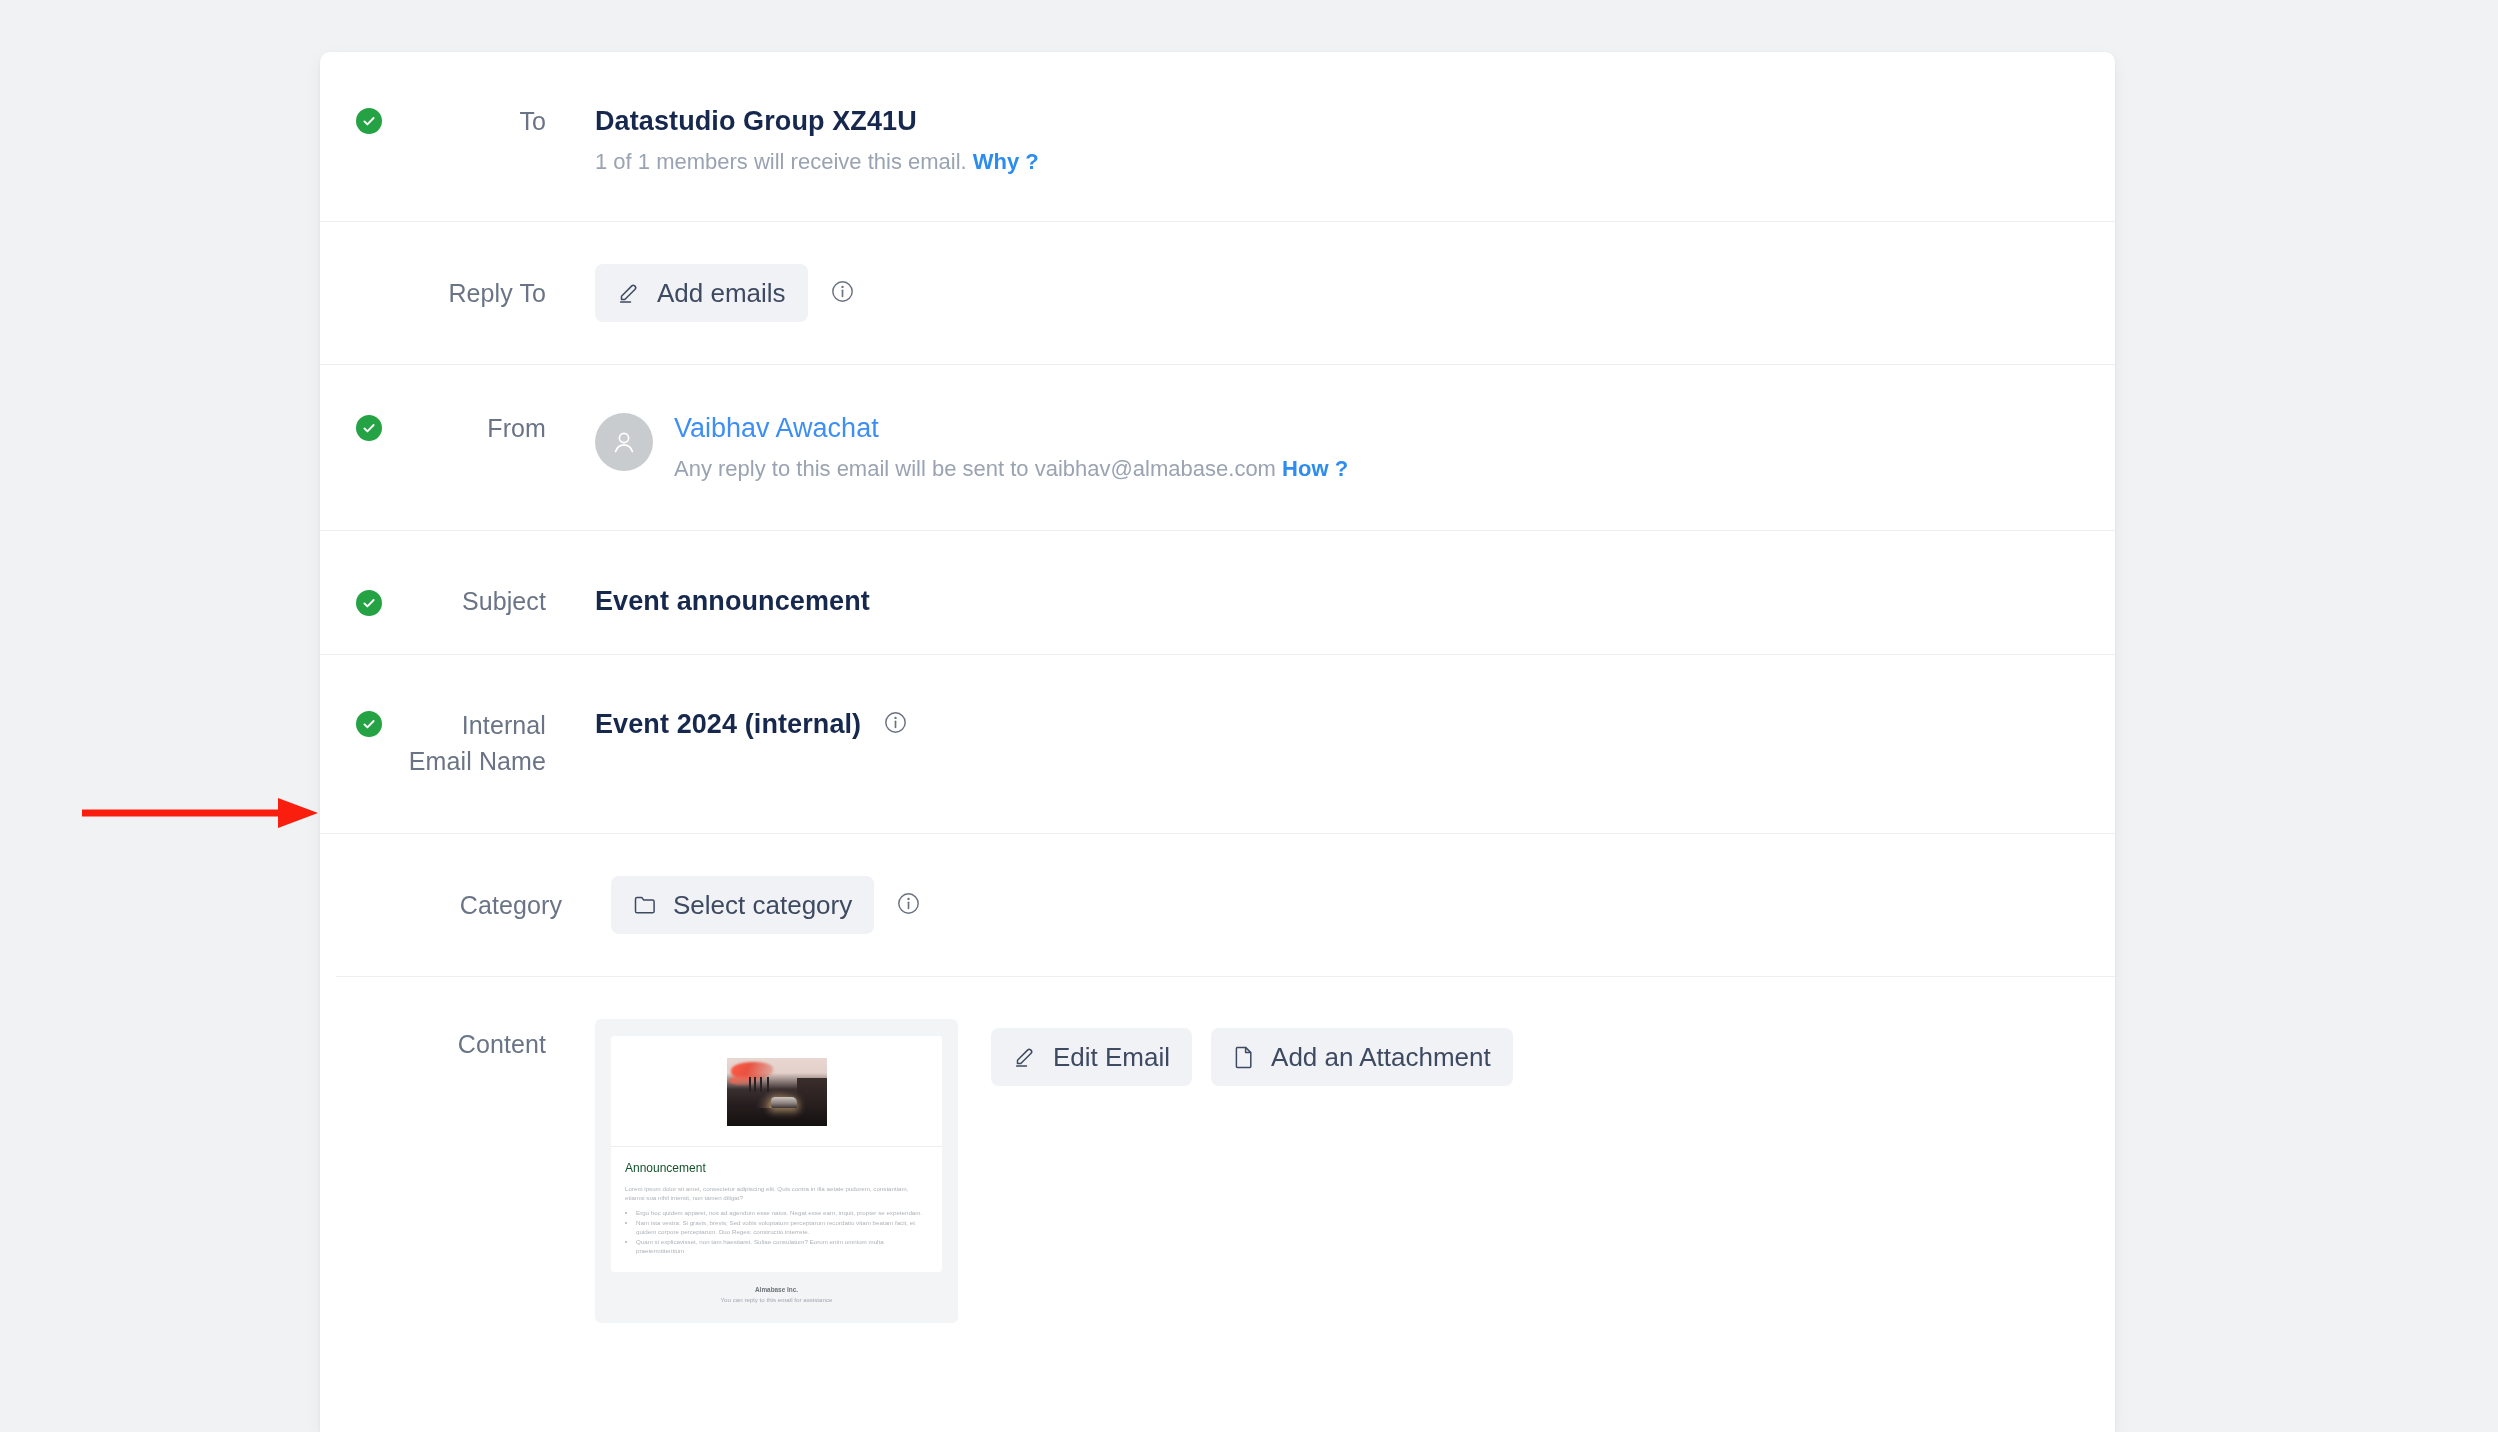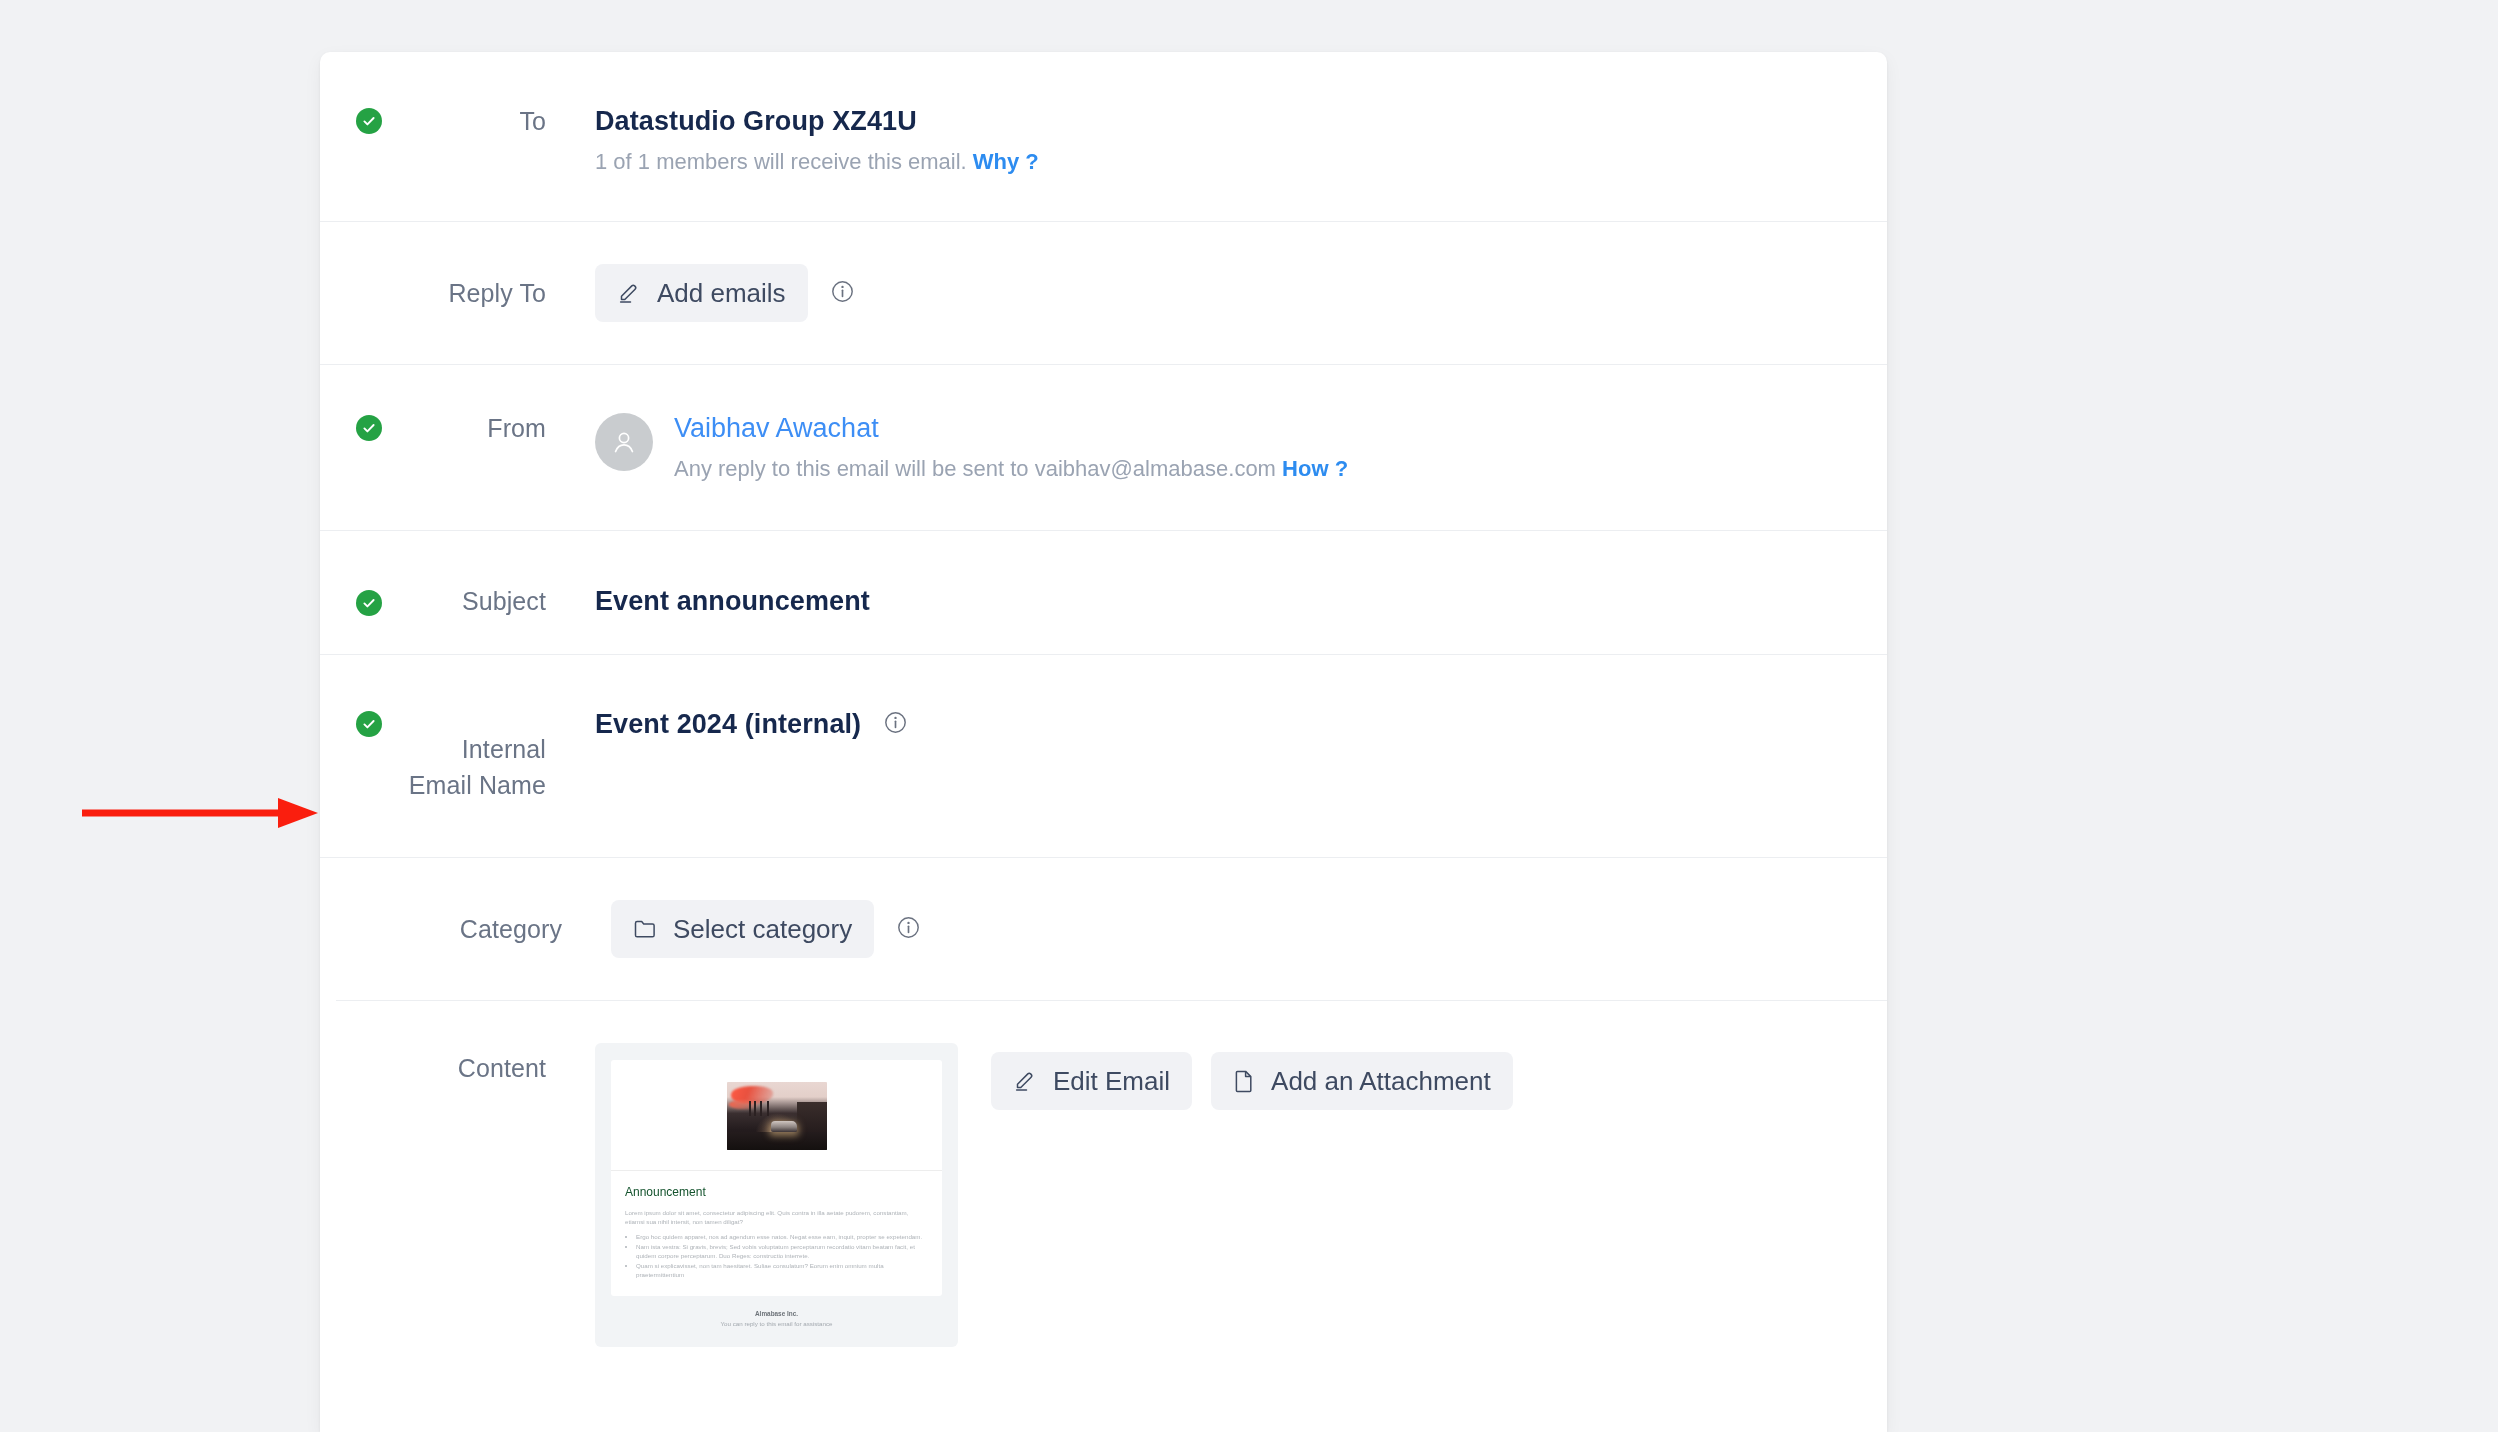--- a/index.html
+++ b/index.html
@@ -24,21 +24,21 @@
     width: 240px;
     height: 36px;
     pointer-events: none;
   }
 
   
   .card {
     position: absolute;
     left: 320px;
     top: 52px;
-    width: 1567px;
+    width: 1795px;
     min-height: 1380px;
     background: #ffffff;
     border-radius: 10px 10px 0 0;
     box-shadow: 0 1px 3px rgba(16, 24, 40, 0.06),
                 0 6px 18px rgba(16, 24, 40, 0.05);
     box-sizing: border-box;
     overflow: hidden;
   }
 
   .row {
@@ -124,21 +124,21 @@
   .row-internal  { padding: 52px 0 54px 0; }
   .row-category  { padding: 42px 0 42px 0; align-items: center; margin-left: 16px; }
   .row-content   { padding: 42px 0 40px 0; }
 
   .row-replyto .row-label,
   .row-subject .row-label,
   .row-category .row-label,
   .row-content .row-label { padding-top: 0; }
 
   .row-content .row-label { padding-top: 8px; }
-  .row-internal .row-label { line-height: 36px; margin-top: 24px; }
+  .row-internal .row-label { line-height: 36px; }
 
   
   .from-wrap { display: flex; align-items: flex-start; }
   .avatar {
     width: 58px;
     height: 58px;
     border-radius: 50%;
     background: #c9cccf;
     flex: 0 0 58px;
     display: flex;

